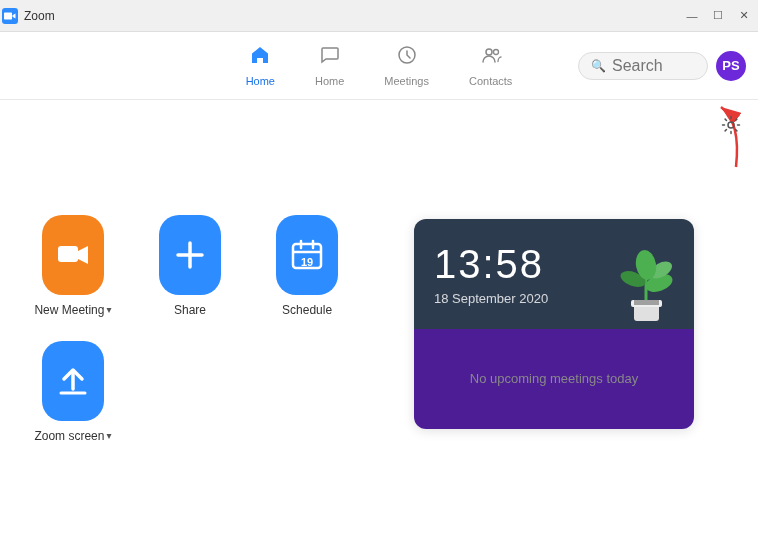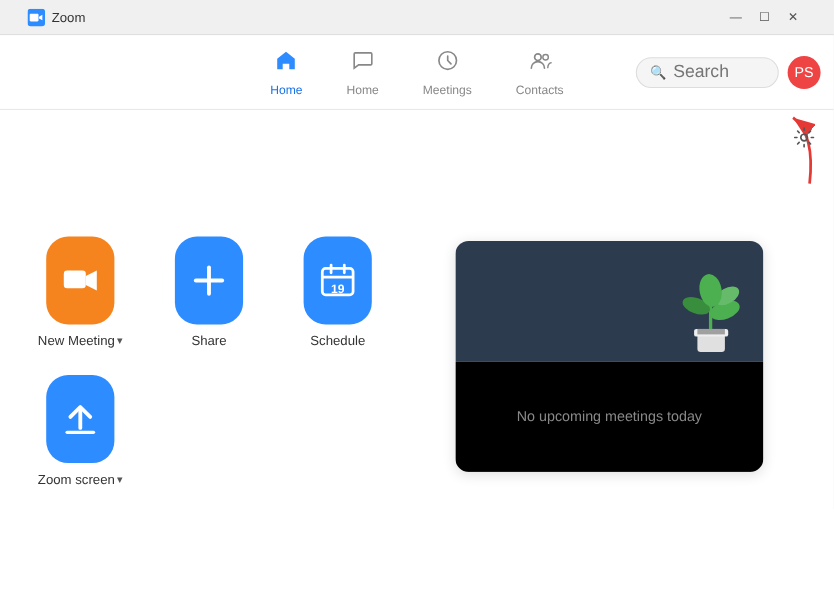--- a/index.html
+++ b/index.html
@@ -11,21 +11,21 @@
       overflow: hidden;
     }
 
     
     .title-bar {
       display: flex;
       align-items: center;
       justify-content: space-between;
       background: #f0f0f0;
       height: 32px;
-      padding: 0 25px;
+      padding: 0 2px;
       border-bottom: 1px solid #ddd;
     }
     .title-bar-left {
       display: flex;
       align-items: center;
       gap: 6px;
     }
     .title-bar-logo {
       width: 16px;
       height: 16px;
@@ -118,24 +118,24 @@
       width: 80px;
     }
 
     
     .user-avatar {
       position: absolute;
       right: 12px;
       width: 30px;
       height: 30px;
       border-radius: 50%;
-      background: #ef4444;
+      background: #6d28d9;
       color: white;
       font-size: 13px;
-      font-weight: normal;
+      font-weight: bold;
       display: flex;
       align-items: center;
       justify-content: center;
     }
 
     
     .content {
       display: flex;
       flex: 1;
       position: relative;
@@ -239,21 +239,21 @@
     }
 
     .plant-decoration {
       position: absolute;
       right: 10px;
       bottom: 0;
       z-index: 1;
     }
 
     .calendar-body {
-      background: #000000;
+      background: #4c1d95;
       padding: 30px 20px;
       display: flex;
       align-items: center;
       justify-content: center;
       min-height: 100px;
     }
 
     .no-meetings {
       color: #888;
       font-size: 13px;
@@ -431,20 +431,24 @@
           </span>
         </div>
 
       </div>
     </div>
 
     <div class="right-panel">
       <div class="calendar-widget">
 
         <div class="calendar-header">
+          <div class="calendar-time-info">
+            <div class="clock-time">13:58</div>
+            <div class="clock-date">18 September 2020</div>
+          </div>
 
           <div class="plant-decoration">
             <svg width="75" height="90" viewBox="0 0 75 90">
 
               <rect x="25" y="68" width="25" height="18" rx="3" fill="#e0e0e0"></rect>
               <rect x="22" y="65" width="31" height="7" rx="2" fill="#eeeeee"></rect>
 
               <rect x="25" y="65" width="25" height="5" rx="0" fill="#a0a0a0"></rect>
 
               <line x1="37" y1="65" x2="37" y2="40" stroke="#4caf50" stroke-width="3"></line>

